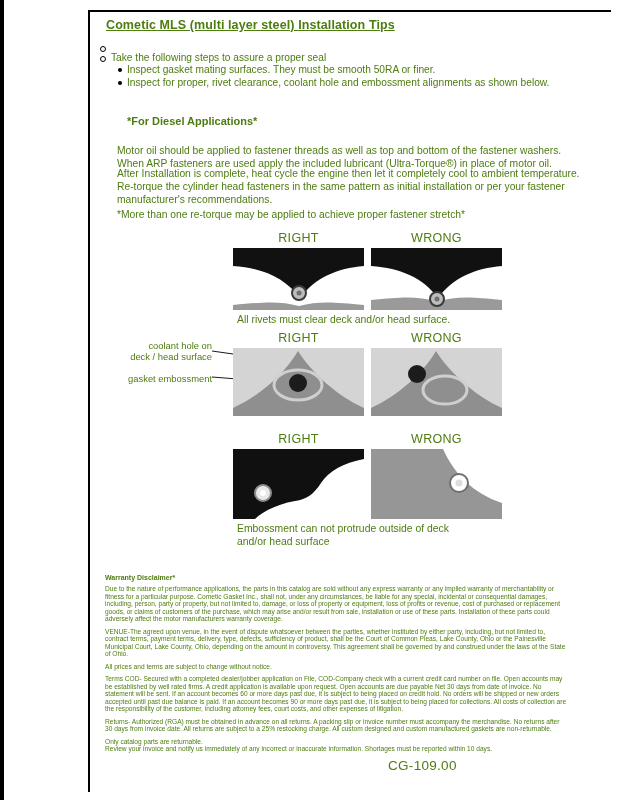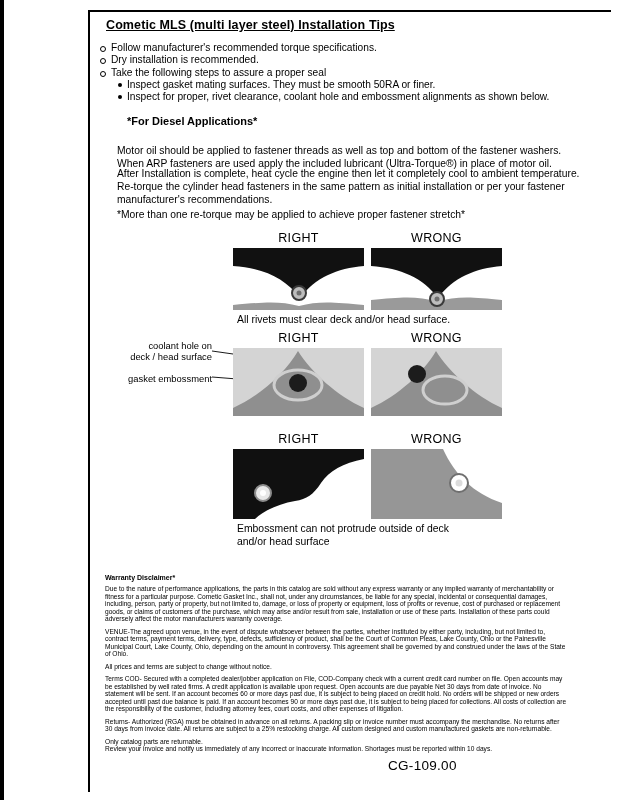--- a/index.html
+++ b/index.html
@@ -1,18 +1,18 @@
 <!DOCTYPE html>
 <html><head>
 <meta charset="utf-8">
 <style>
   html,body{margin:0;padding:0;background:#ffffff;}
   .page{
     position:relative;width:618px;height:800px;background:#ffffff;overflow:hidden;
-    font-family:"Liberation Sans","DejaVu Sans",sans-serif;color:#000000;
+    font-family:"Liberation Sans","DejaVu Sans",sans-serif;color:#4d7c0f;
   }
   .scan-edge{position:absolute;left:0;top:0;width:4px;height:800px;background:#000;}
   .frame{position:absolute;left:88px;top:10px;width:521px;height:780px;
          border-top:2px solid #000;border-left:2px solid #000;}
   .title{position:absolute;left:106px;top:18px;font-size:12.5px;font-weight:bold;
          text-decoration:underline;letter-spacing:0.1px;}
   .tips{position:absolute;left:100px;top:42px;width:486px;font-size:10.2px;}
   .bullet-row{display:flex;gap:5px;line-height:12.3px;align-items:flex-start;}
   .bullet-row.sub{margin-left:18px;}
   .marker-open{width:4px;height:4px;border:1px solid #000;border-radius:50%;margin-top:4px;flex:none;}
@@ -41,25 +41,20 @@
 
 <div class="page">
   <div class="scan-edge"></div>
   <div class="frame"></div>
 
   <div class="title">Cometic MLS (multi layer steel) Installation Tips</div>
 
   <div class="tips">
     <div class="bullet-row">
       <span class="marker-open"></span>
-      <span>Follow manufacturer's recommended torque specifications.</span>
-    </div>
-    <div class="bullet-row">
-      <span class="marker-open"></span>
-      <span>Dry installation is recommended.</span>
     </div>
     <div class="bullet-row">
       <span class="marker-open"></span>
       <span>Take the following steps to assure a proper seal</span>
     </div>
     <div class="bullet-row sub">
       <span class="marker-filled"></span>
       <span>Inspect gasket mating surfaces.  They must be smooth 50RA or finer.</span>
     </div>
     <div class="bullet-row sub">

